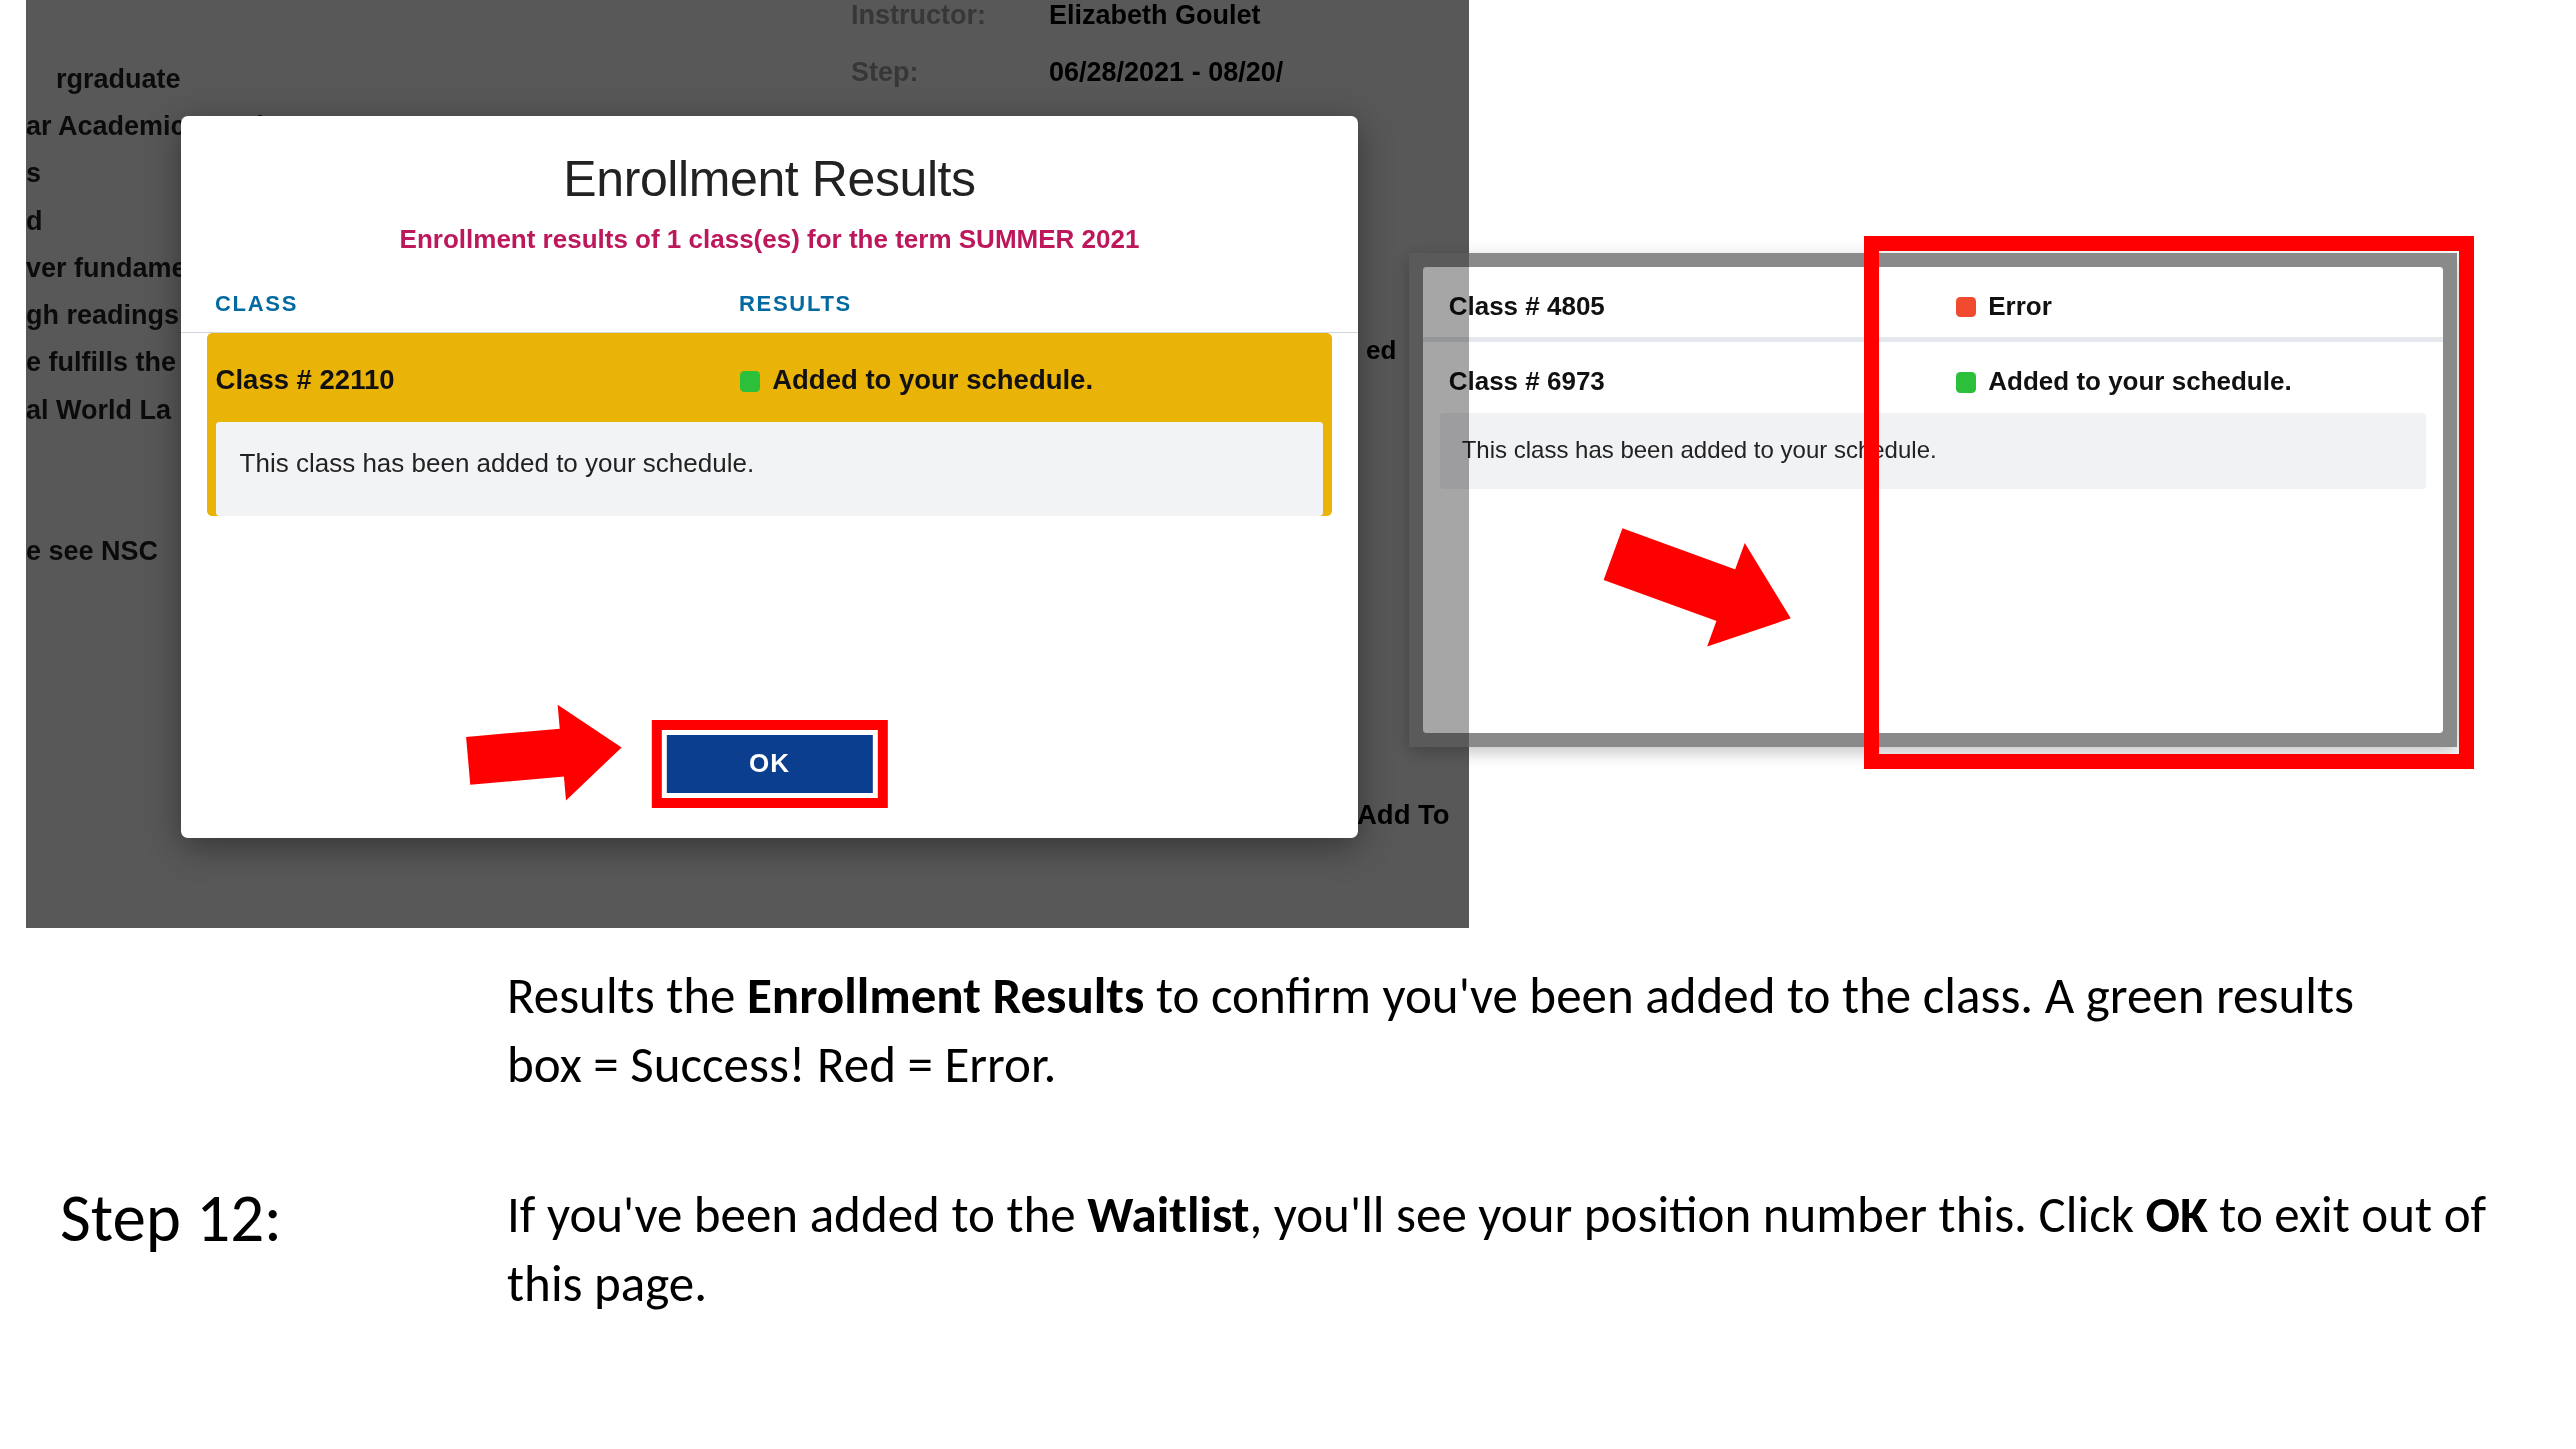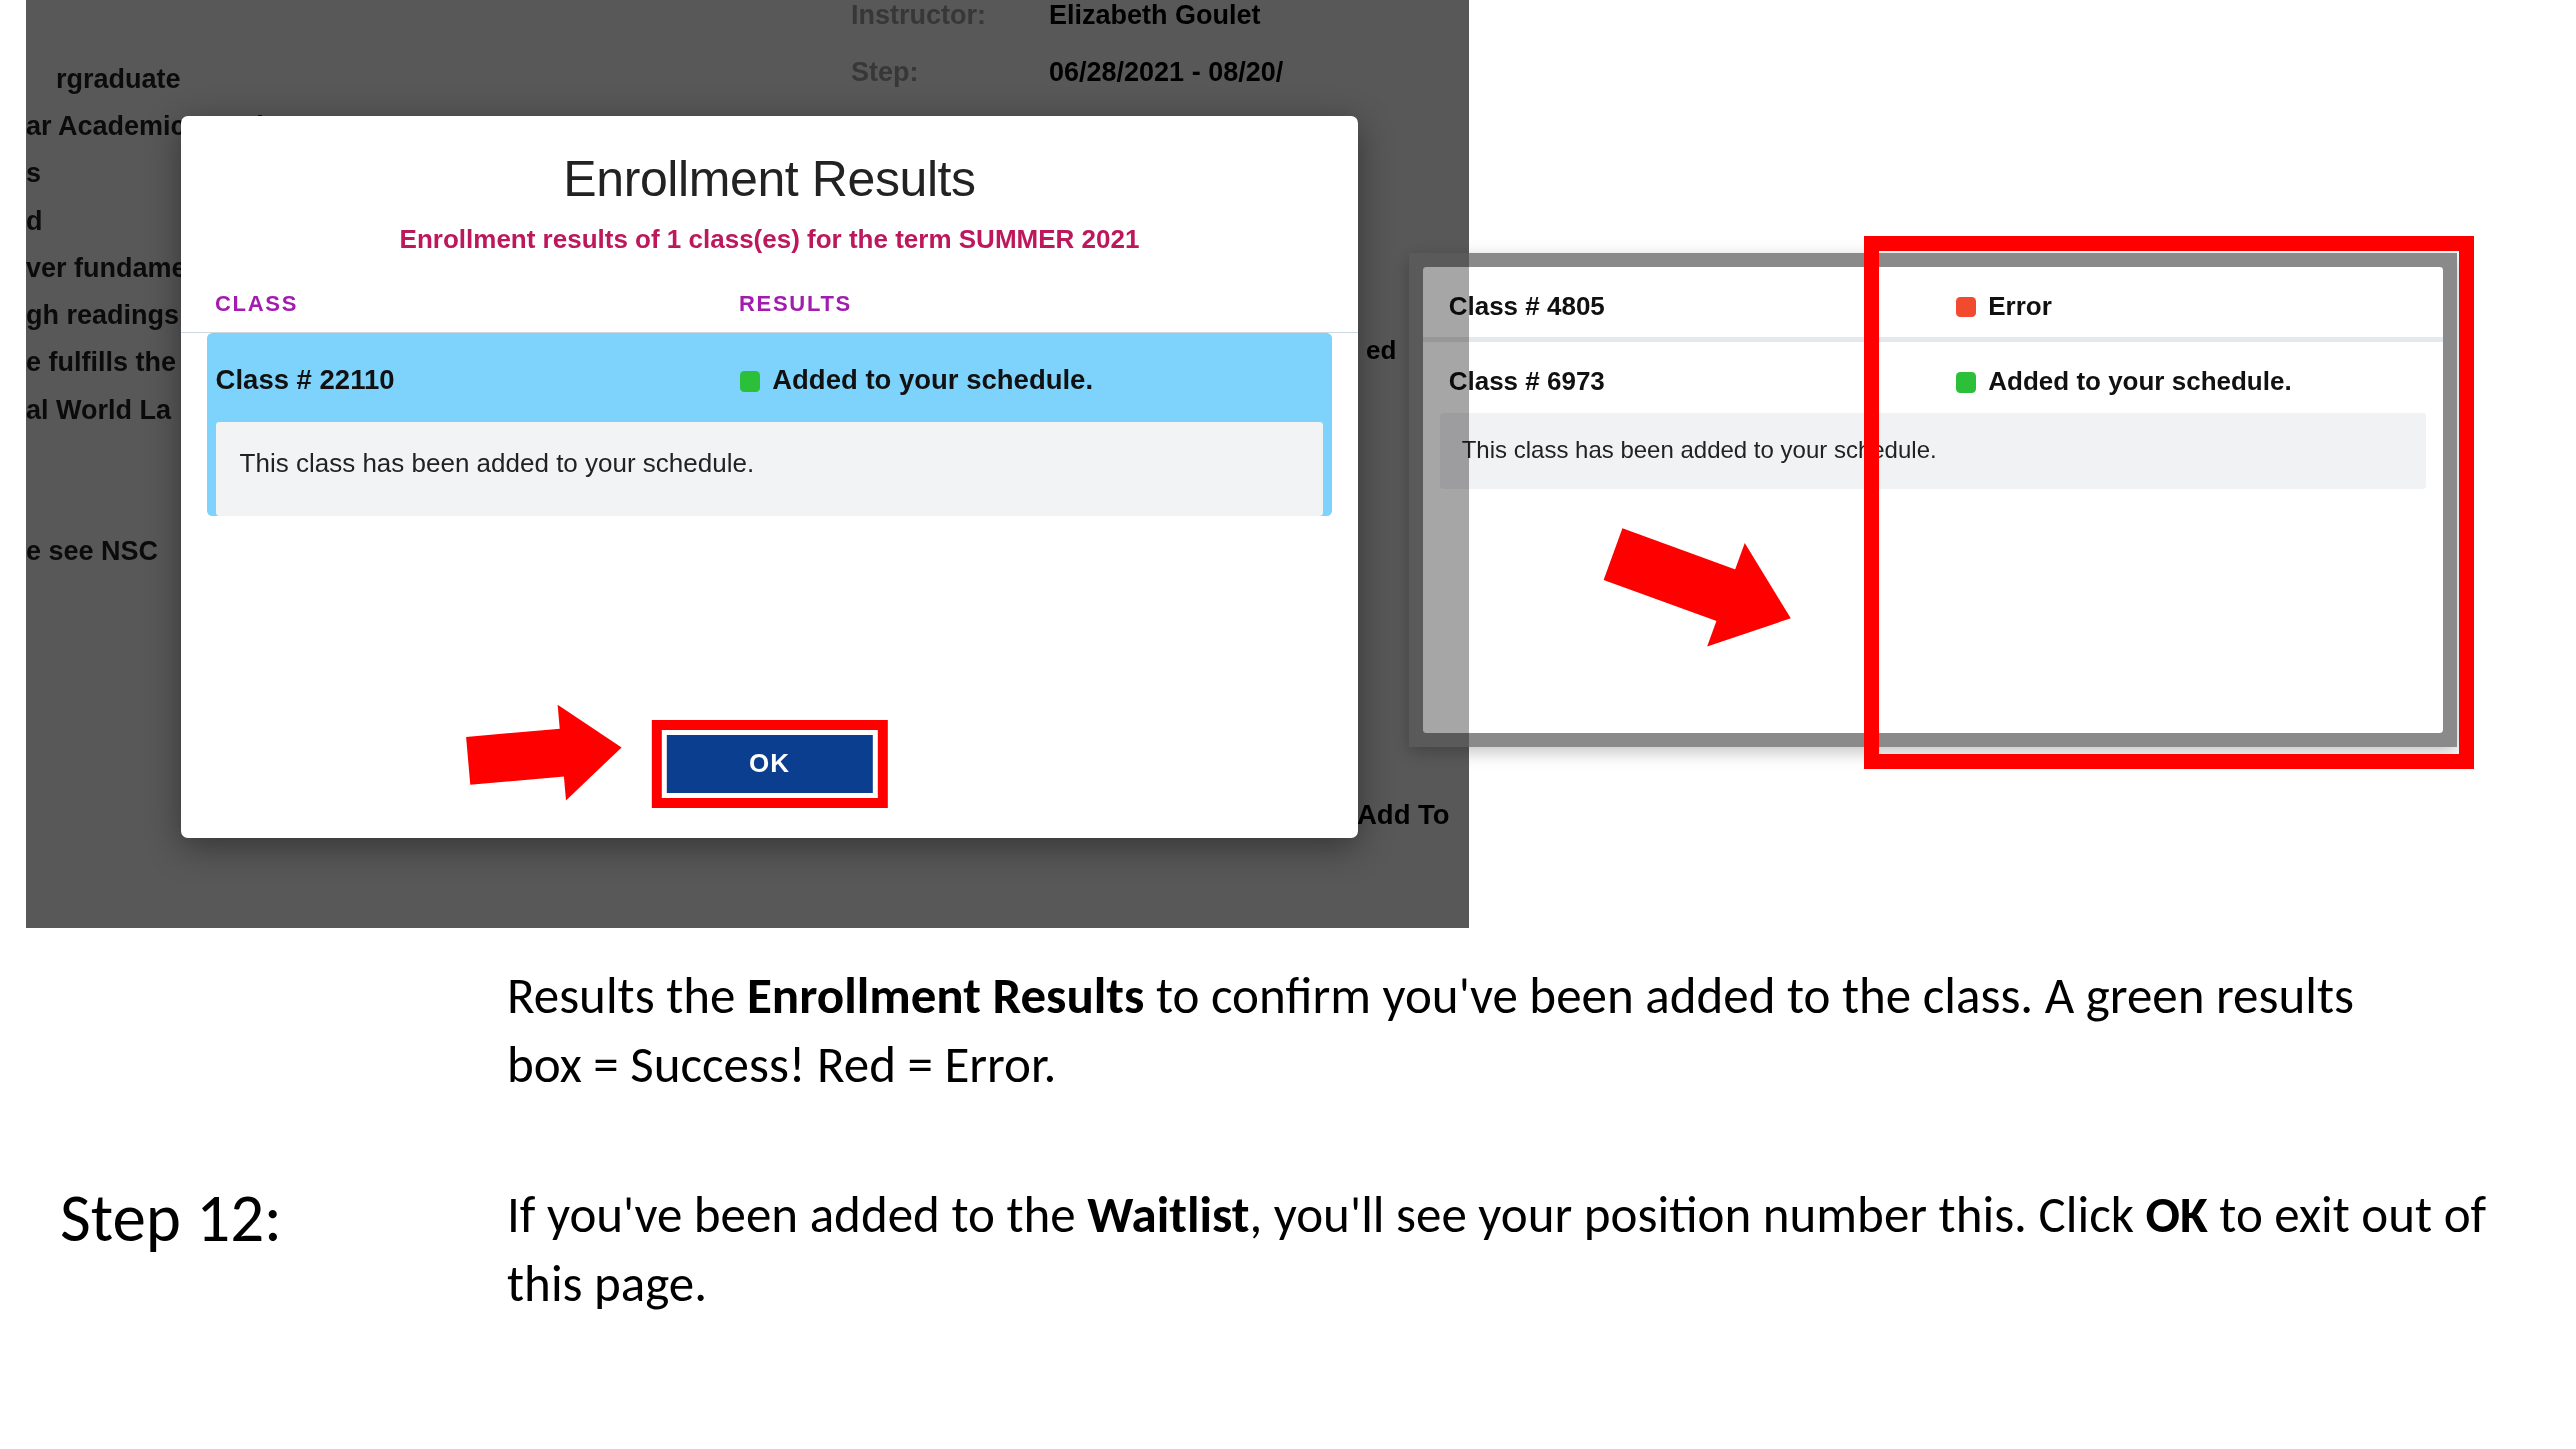--- a/index.html
+++ b/index.html
@@ -84,29 +84,29 @@
     font-weight: 600;
     color: #be185d;
     margin-top: 15.5px;
   }
   .modal-headers {
     display: flex;
     padding: 36px 34px 15.5px 34px;
     font-size: 22px;
     font-weight: 700;
     letter-spacing: 1.7px;
-    color: #a21caf;
+    color: #0369a1;
     border-bottom: 1.7px solid #d0d6de;
   }
   .modal-headers .col-class { flex: 0 0 524px; }
   .modal-headers .col-results { flex: 1; }
 
   .result-card {
     margin: 0 26px;
-    background: #7dd3fc;
+    background: #eab308;
     border-radius: 5.2px;
   }
   .result-top {
     display: flex;
     align-items: center;
     padding: 31px 8.6px 17px 8.6px;
     font-size: 27.5px;
     font-weight: 700;
     color: #111;
   }

